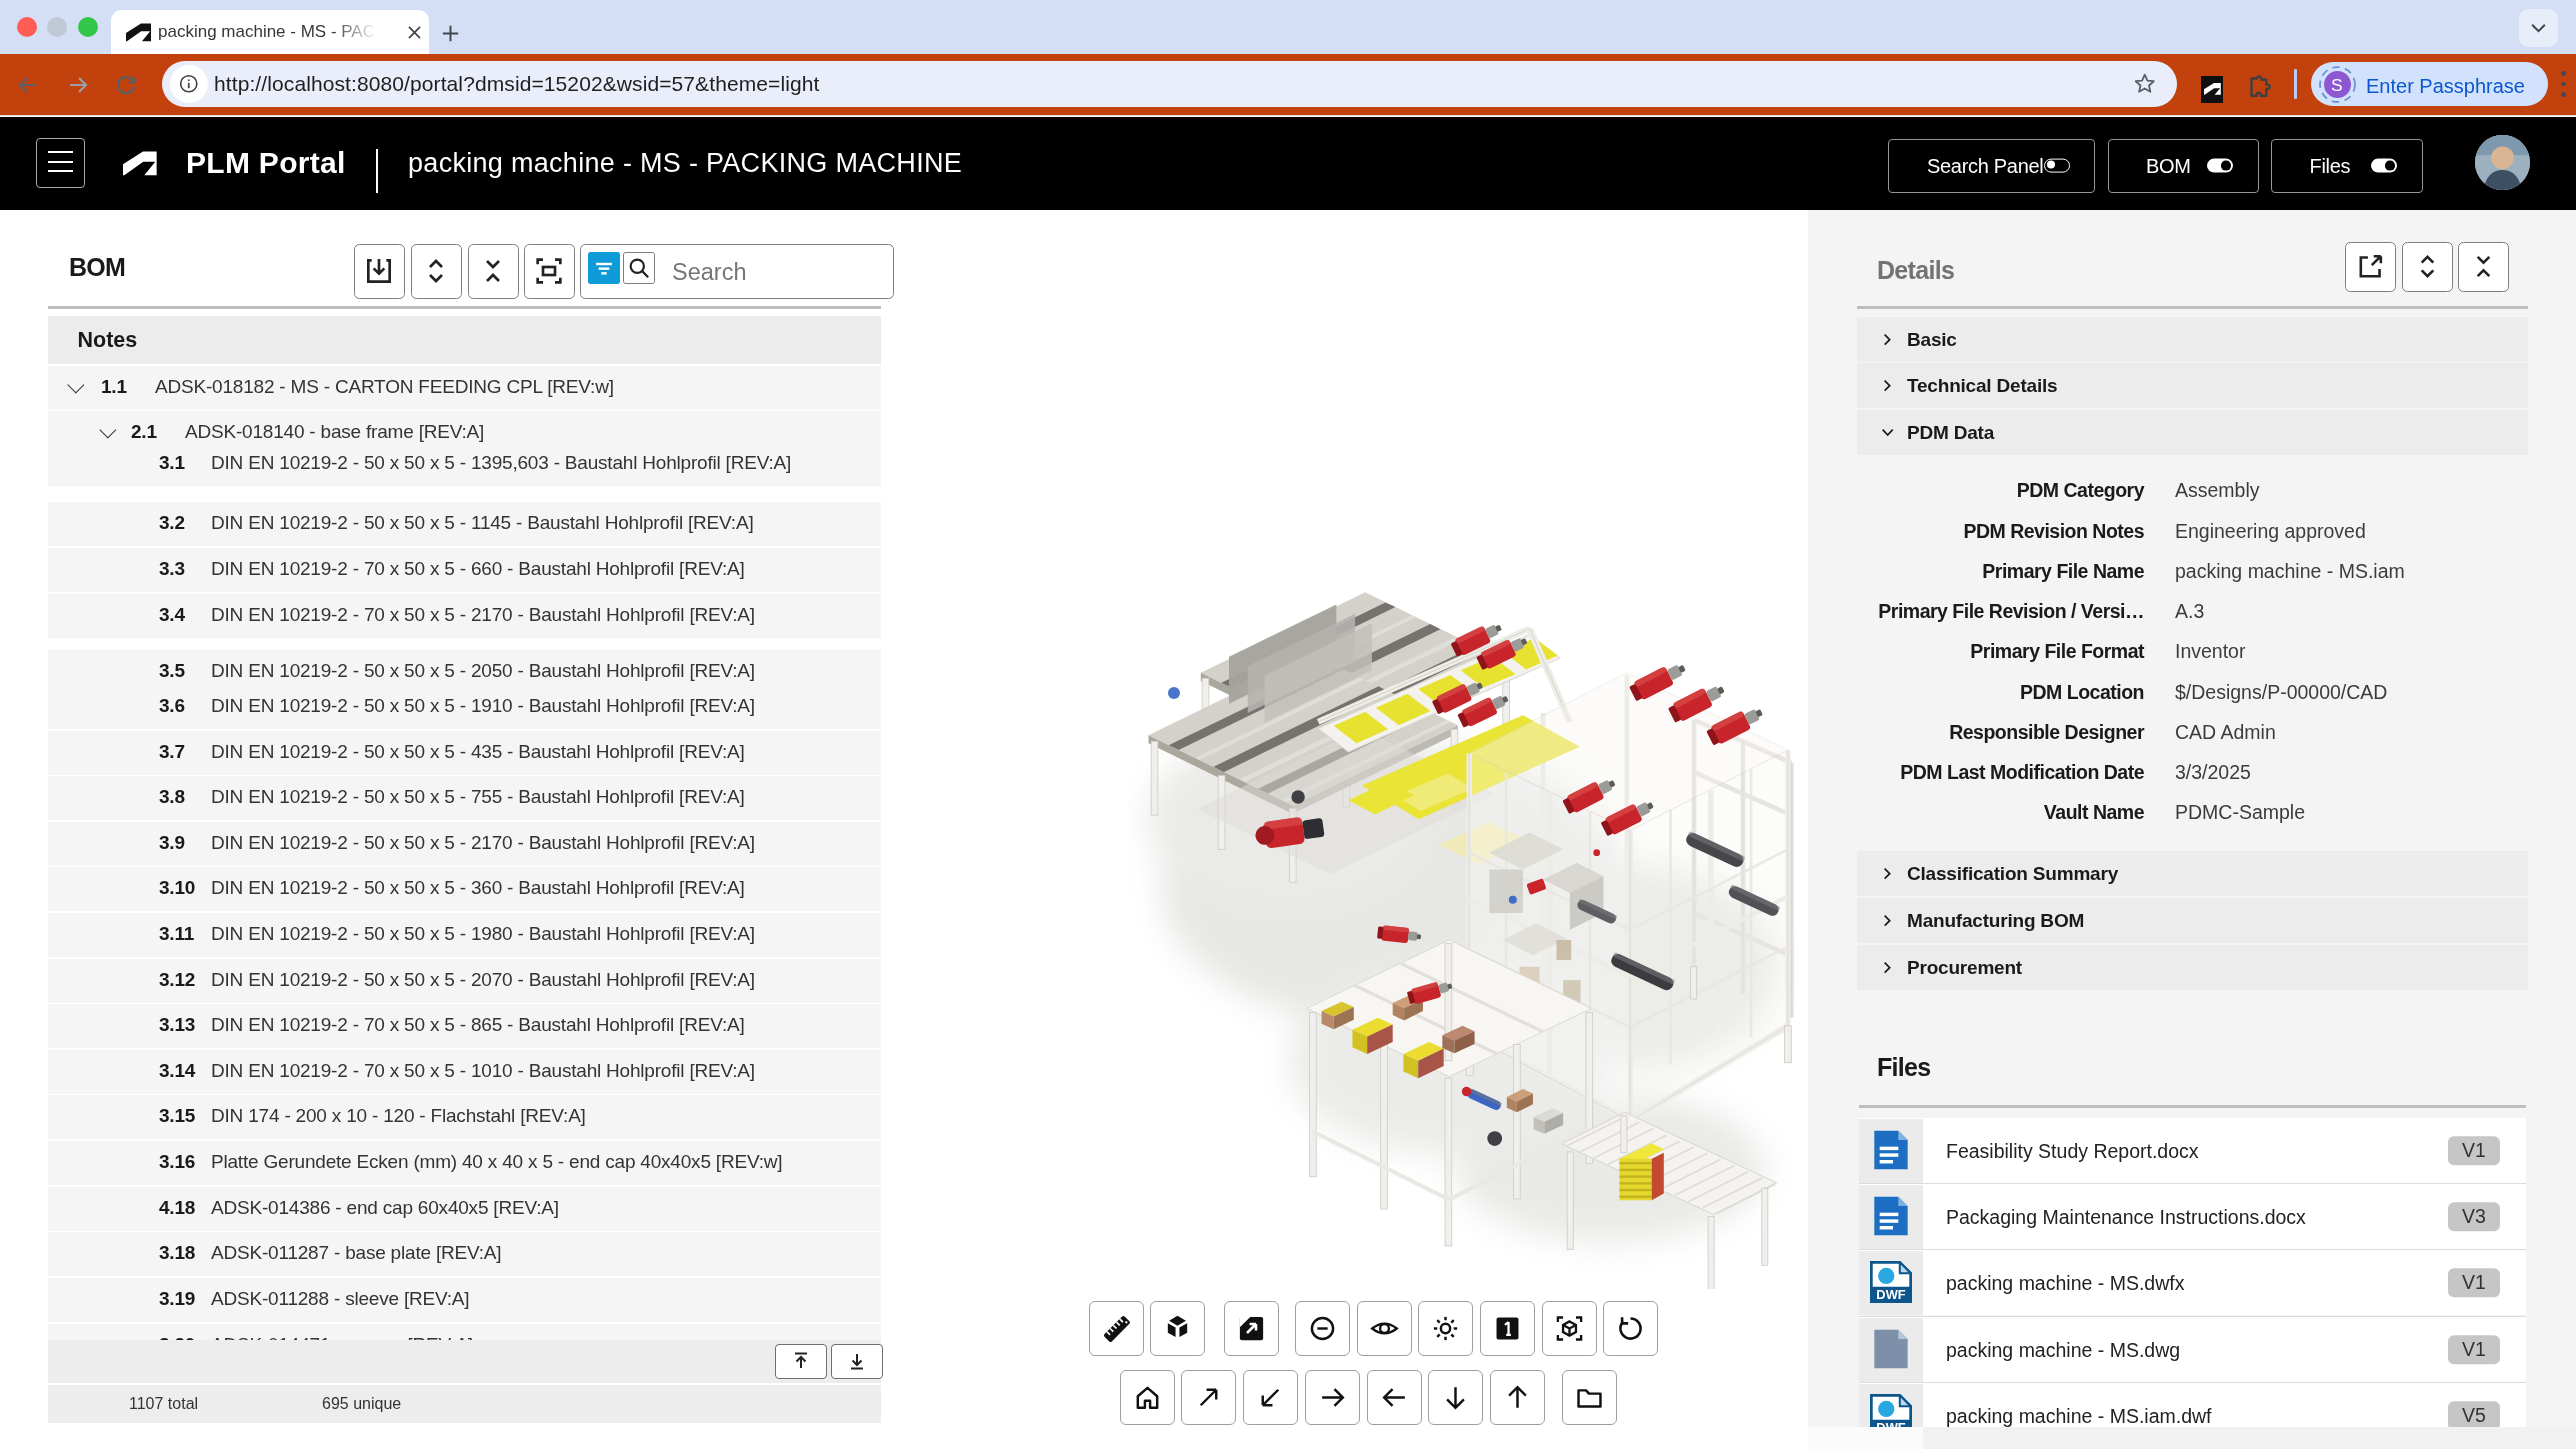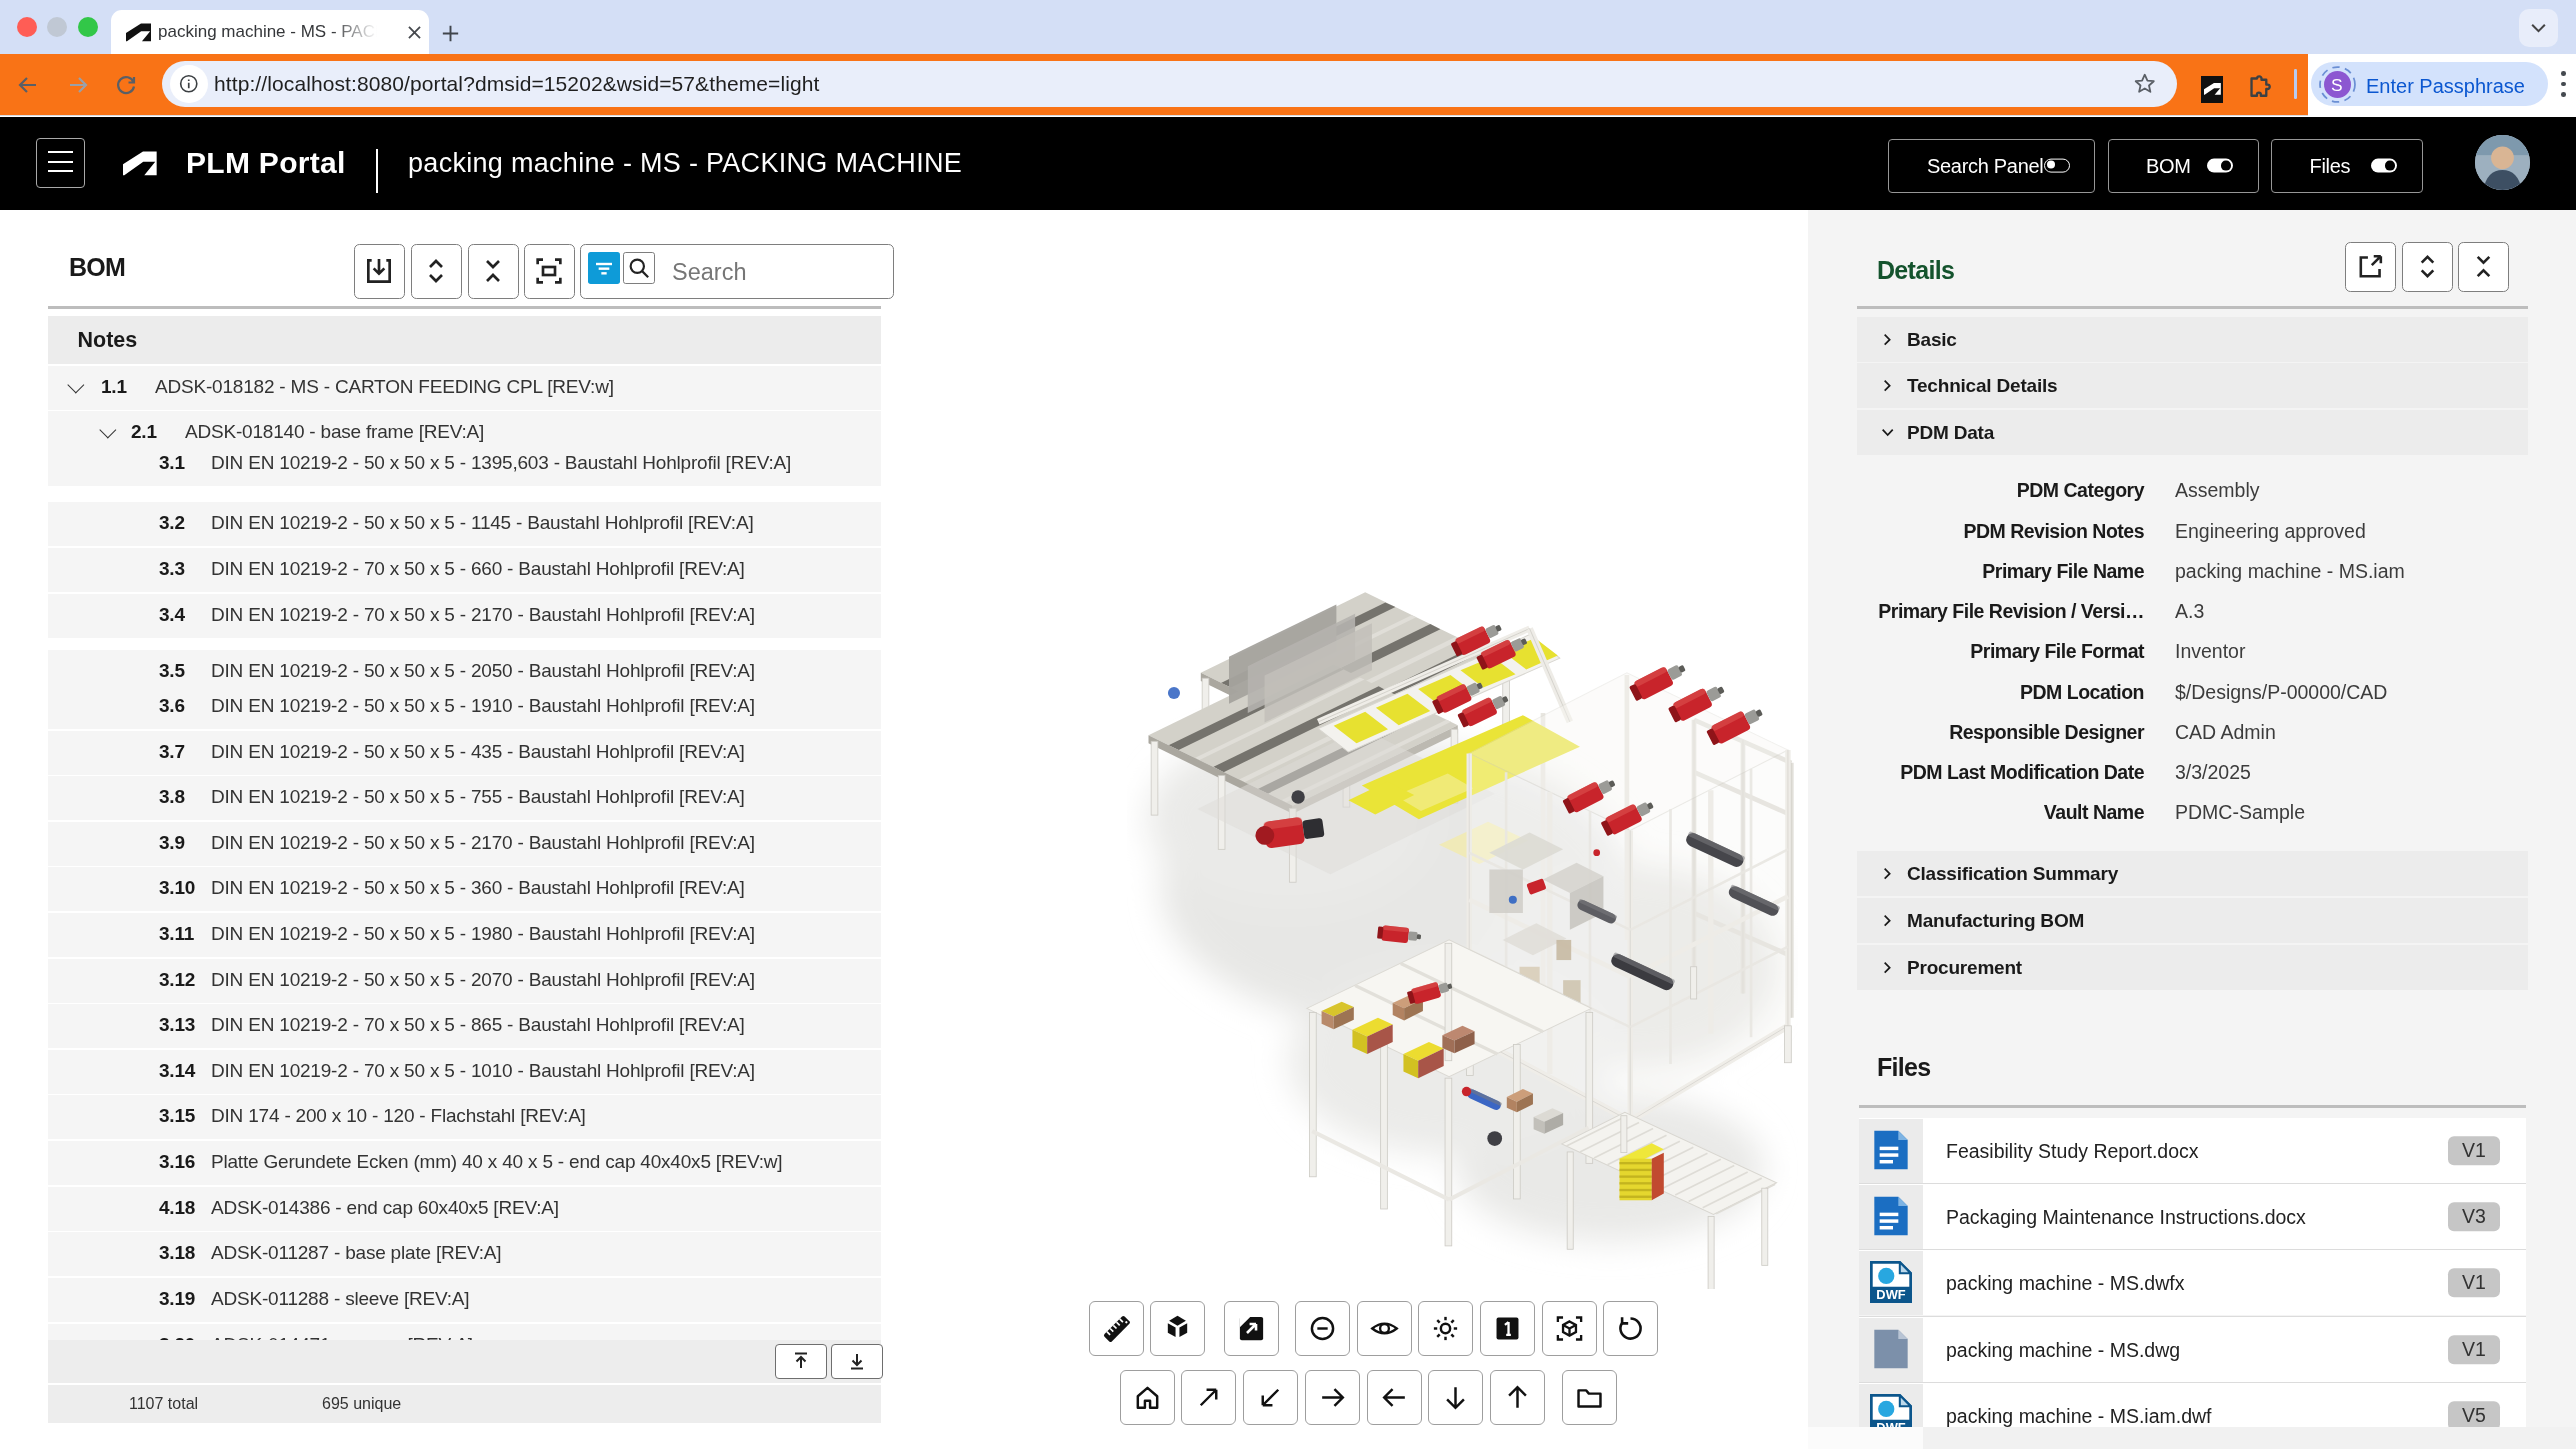--- a/index.html
+++ b/index.html
@@ -4,21 +4,21 @@
 <style>
   * { margin:0; padding:0; box-sizing:border-box; }
   html,body { width:2576px; height:1449px; overflow:hidden; background:#fff;
     font-family:"Liberation Sans", sans-serif; }
   
   #tabstrip { position:absolute; left:0; top:0; width:2576px; height:54px; background:#d4dff6; }
   .light { position:absolute; top:17.4px; width:20px; height:20px; border-radius:50%; }
   #tab { position:absolute; left:111px; top:10px; width:318px; height:44px; background:#ffffff; border-radius:10.7px 10.7px 0 0; }
   #tabtitle { position:absolute; left:47px; top:12px; font-size:17px; color:#35373a; white-space:nowrap; overflow:hidden; width:235px; }
   #tabfade { position:absolute; left:221px; top:0; width:60px; height:44px; background:linear-gradient(90deg, rgba(255,255,255,0), #fff 75%); }
-  #toolbar { position:absolute; left:0; top:54px; width:2308px; height:62px; background:#f97316; border-bottom:1.3px solid #dadce0; }
+  #toolbar { position:absolute; left:0; top:54px; width:2576px; height:62px; background:#c2410c; border-bottom:1.3px solid #dadce0; }
   #urlpill { position:absolute; left:162px; top:6.7px; width:2015px; height:46px; border-radius:23px; background:#e9eefa; }
   #urltext { position:absolute; left:52px; top:11.4px; font-size:21px; color:#1f1f1f; letter-spacing:0.1px; }
   #passpill { position:absolute; left:2311px; top:8px; width:237px; height:44px; border-radius:22px; background:#d3e2fc; }
   
   #appbar { position:absolute; left:0; top:117px; width:2576px; height:93px; background:#000; color:#fff; }
   .abtn { position:absolute; top:21.5px; height:54px; border:1.3px solid #979797; border-radius:4px; color:#fff; font-size:20px; letter-spacing:-0.3px; }
   .abtn .lbl { position:absolute; top:50%; transform:translateY(-50%);margin-left:14px; }
   .tgl { position:absolute; top:50%; transform:translateY(-50%); width:25.5px; height:14.8px; border-radius:7.4px; }
   .tgl-off { border:1.7px solid #fff; } .tgl-on .knob{}
   .tgl-off .knob { position:absolute; left:1.7px; top:1.3px; width:8.7px; height:8.7px; border-radius:50%; background:#fff; }
@@ -745,21 +745,21 @@
         </svg>
       </div>
     <div class="vbtn" style="left:663px;top:1160px">
         <svg width="31" height="31" viewBox="0 0 24 24" style="position:absolute;left:11.4px;top:11.4px">
           <path d="M3.5 6.5 H9.5 L11.5 9 H20.5 V19 H3.5 Z" stroke="#111" stroke-width="1.9" fill="none" stroke-linejoin="round"></path>
         </svg>
       </div>
   </div>
 
   <div id="dpanel">
-    <div style="position:absolute;left:69px;top:46px;font-size:25px;font-weight:bold;letter-spacing:-0.7px;color:#14532d;">Details</div>
+    <div style="position:absolute;left:69px;top:46px;font-size:25px;font-weight:bold;letter-spacing:-0.7px;color:#737373;">Details</div>
     <div class="sqbtn" style="left:537px;top:32px;height:50px;">
         <svg width="31" height="31" viewBox="0 0 24 24" style="position:absolute;left:8.7px;top:8px">
           <g stroke="#222" stroke-width="2" fill="none">
             <path d="M10 5 H4.5 V19.5 H19 V14"></path>
             <path d="M13 11 L20 4 M20 4 H14.5 M20 4 V9.5"></path>
           </g>
         </svg>
       </div>
     <div class="sqbtn" style="left:594px;top:32px;height:50px;">
         <svg width="31" height="31" viewBox="0 0 24 24" style="position:absolute;left:8.7px;top:8px">

